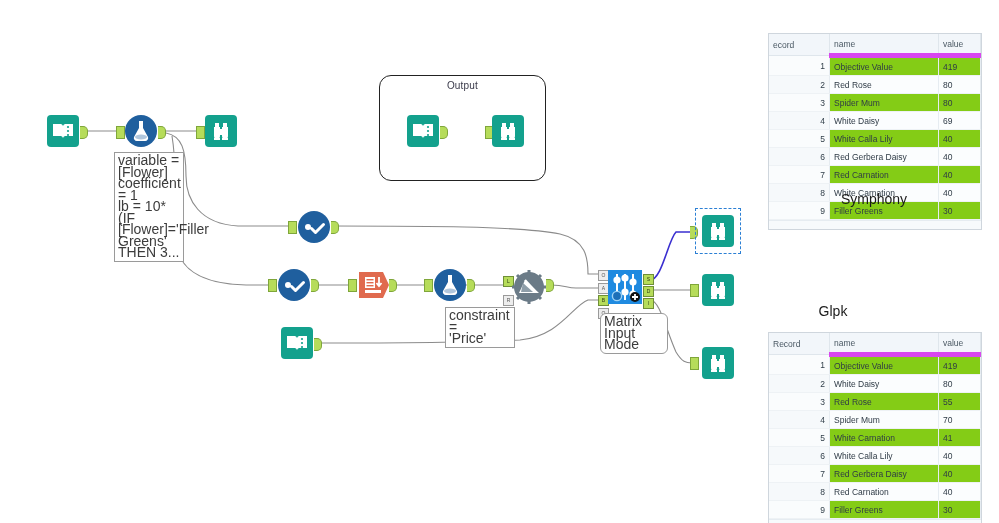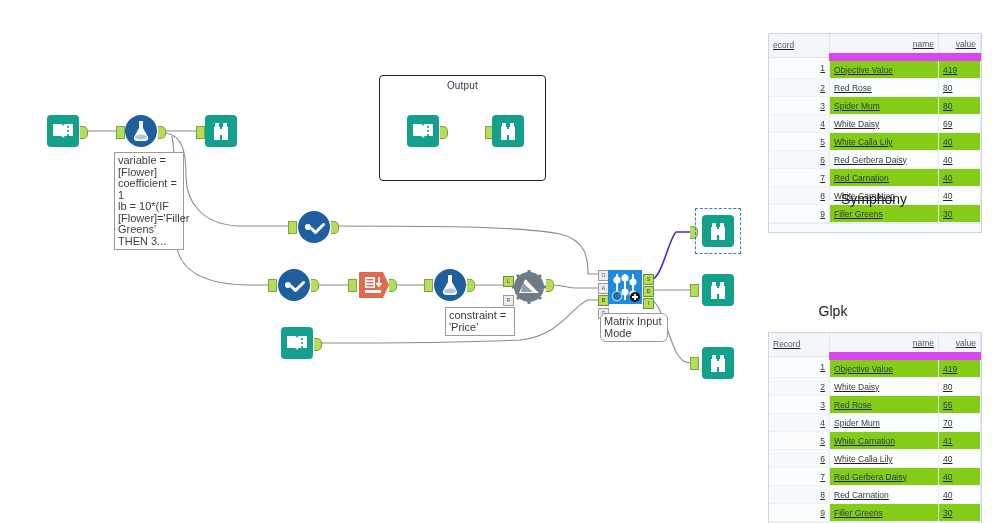--- a/index.html
+++ b/index.html
@@ -4,47 +4,47 @@
 <style>
   html,body{margin:0;padding:0;background:#ffffff;}
   body{width:999px;height:523px;position:relative;overflow:hidden;
        font-family:"Liberation Sans","DejaVu Sans",sans-serif;color:#222;}
 
   
   #canvas{position:absolute;left:0;top:0;width:760px;height:523px;background:#fff;}
   #svg-links{position:absolute;left:0;top:0;width:760px;height:523px;pointer-events:none;}
 
   
-  .container-box{position:absolute;border:1.5px solid #222;border-radius:4px;background:#fff;}
+  .container-box{position:absolute;border:1.5px solid #222;border-radius:12px;background:#fff;}
   .container-title{position:absolute;width:100%;text-align:center;top:4px;
        font-size:10px;color:#3a3a4a;letter-spacing:.2px;}
 
   
   .node{position:absolute;width:34px;height:34px;}
   .node svg{display:block;width:34px;height:34px;}
   .node.sel{outline:1.5px dashed #2b7fd4;outline-offset:5px;}
 
   
   .anchor{position:absolute;width:7px;height:11px;background:#b6dc5a;border:1px solid #7fa63a;}
   .anchor.in{border-radius:0;}
   .anchor.out{border-radius:0 5px 5px 0;border-left:none;}
   .anchor-lbl{position:absolute;width:9px;height:9px;background:#b6dc5a;border:1px solid #6f8f38;
        font-size:5px;line-height:9px;text-align:center;color:#2d3b12;}
   .anchor-lbl.grey{background:#ededed;border-color:#9a9a9a;color:#555;}
 
   
   .annot{position:absolute;background:#fff;border:1px solid #9a9a9a;
-       font-size:11px;line-height:11.5px;color:#3c3c3c;padding:2px 3px;white-space:pre-line;}
-
-  
-  .table-wrap{position:absolute;background:#fff;border:1px solid #cfd6dd;text-decoration:underline;}
+       font-size:14px;line-height:11.5px;color:#3c3c3c;padding:2px 3px;white-space:pre-line;}
+
+  
+  .table-wrap{position:absolute;background:#fff;border:1px solid #cfd6dd;}
   table.res{border-collapse:collapse;width:100%;font-size:8.5px;color:#2f3b46;
        font-family:"Liberation Sans","DejaVu Sans",sans-serif;}
-  table.res th{background:#f2f6fa;font-weight:normal;color:#4a5863;text-align:right;
-       padding:3px 4px;border-right:1px solid #dfe6ec;border-bottom:8px solid #d946ef;height:13px;}
+  table.res th{background:#f2f6fa;font-weight:normal;color:#4a5863;text-align:left;
+       padding:3px 4px;border-right:1px solid #dfe6ec;border-bottom:5px solid #d946ef;height:13px;}
   table.res th.c-rec{text-align:left;border-bottom:1px solid #dfe6ec;}
   table.res td{padding:2px 4px;border-right:1px solid #e6ecf1;border-bottom:1px solid #eef2f5;
        height:13px;background:#84cc16;}
   table.res td.c-rec{text-align:right;background:#fafcfd;color:#33404b;}
   table.res tr:nth-child(even) td{background:#fbfdfe;}
   table.res tr:nth-child(even) td.c-rec{background:#f6f9fb;}
   .tbl-caption{position:absolute;font-size:14px;color:#1b1b1b;text-align:center;width:100%;}
   .tbl-foot{height:8px;background:#f7fafc;border-top:1px solid #e6ecf1;}
 </style>
 </head>

